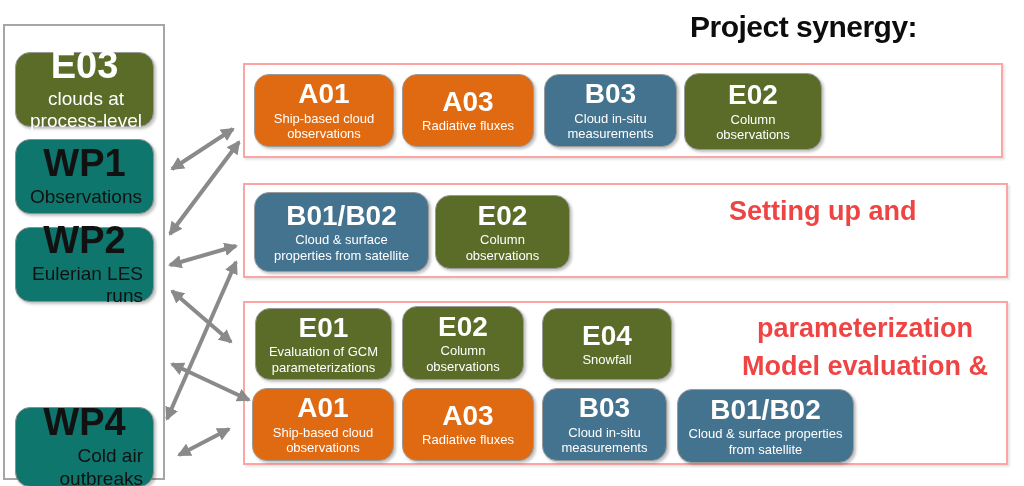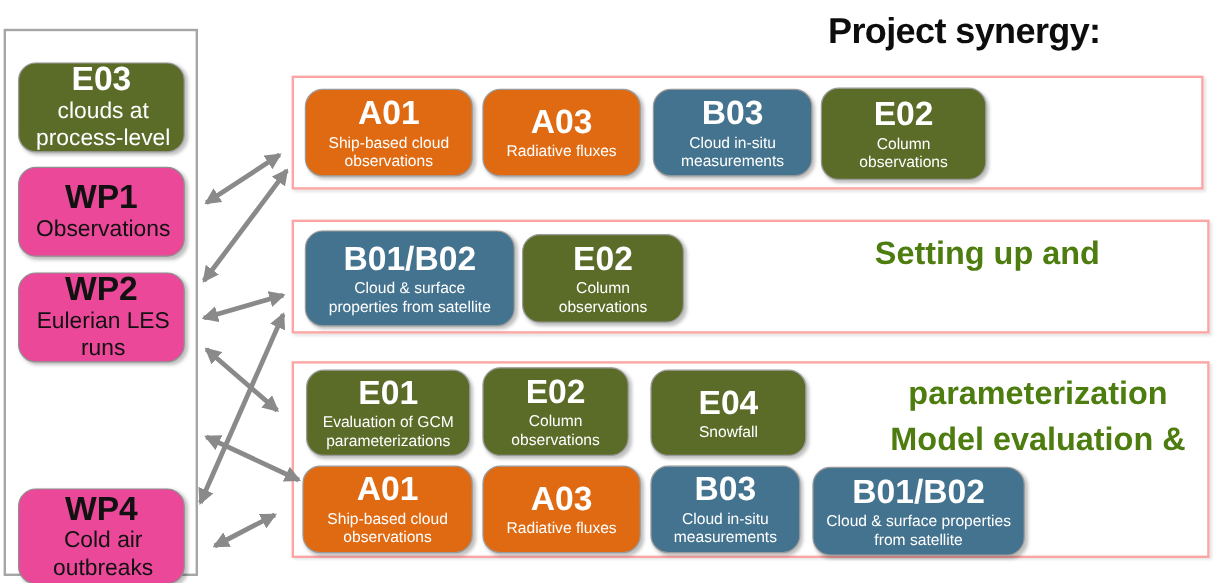--- a/index.html
+++ b/index.html
@@ -17,30 +17,30 @@
   }
   .node{
     position:absolute;display:flex;flex-direction:column;justify-content:center;align-items:center;
     border-radius:15px;box-sizing:border-box;text-align:center;
     border:1px solid #9a9a9a;box-shadow:2px 2px 3px rgba(0,0,0,0.25);
     color:#ffffff;
   }
   .sidebar .node{left:10px;width:139px;}
   .node .code{font-weight:bold;line-height:1.05;}
   .node .sub{font-size:13px;line-height:1.2;padding:0 10px;margin-top:2px;}
-  .sidebar .node .code{font-size:28px;}
+  .sidebar .node .code{font-size:38px;}
   .sidebar .node .sub{font-size:19px;padding-left:13px;}
-  .node.graybox{color:#111111;background:#ec4899;border:1px solid #8f8f8f;}
+  .node.graybox{color:#111111;background:#0f766e;border:1px solid #8f8f8f;text-align:right;}
   .group{
     position:absolute;background:#ffffff;border:2px solid #fca5a5;box-sizing:border-box;
     box-shadow:2px 2px 2px rgba(0,0,0,0.10);
   }
   .group .node .code{font-size:28px;}
   .caption{
-    position:absolute;font-weight:bold;color:#4d7c0f;font-size:27px;line-height:1.4;
+    position:absolute;font-weight:bold;color:#ef4444;font-size:27px;line-height:1.4;
   }
   .caption.centered{text-align:center;}
   svg.arrows{position:absolute;left:0;top:0;pointer-events:none;}
 </style>
 </head>
 <body>
 
 <div class="stage">
 
   <div class="title">Project synergy:</div>

